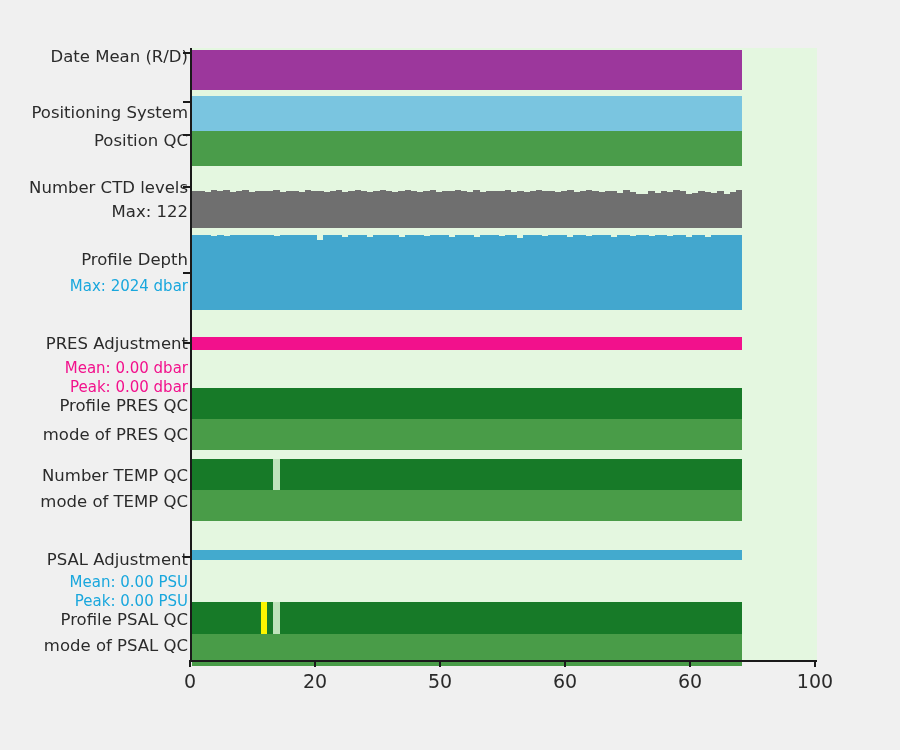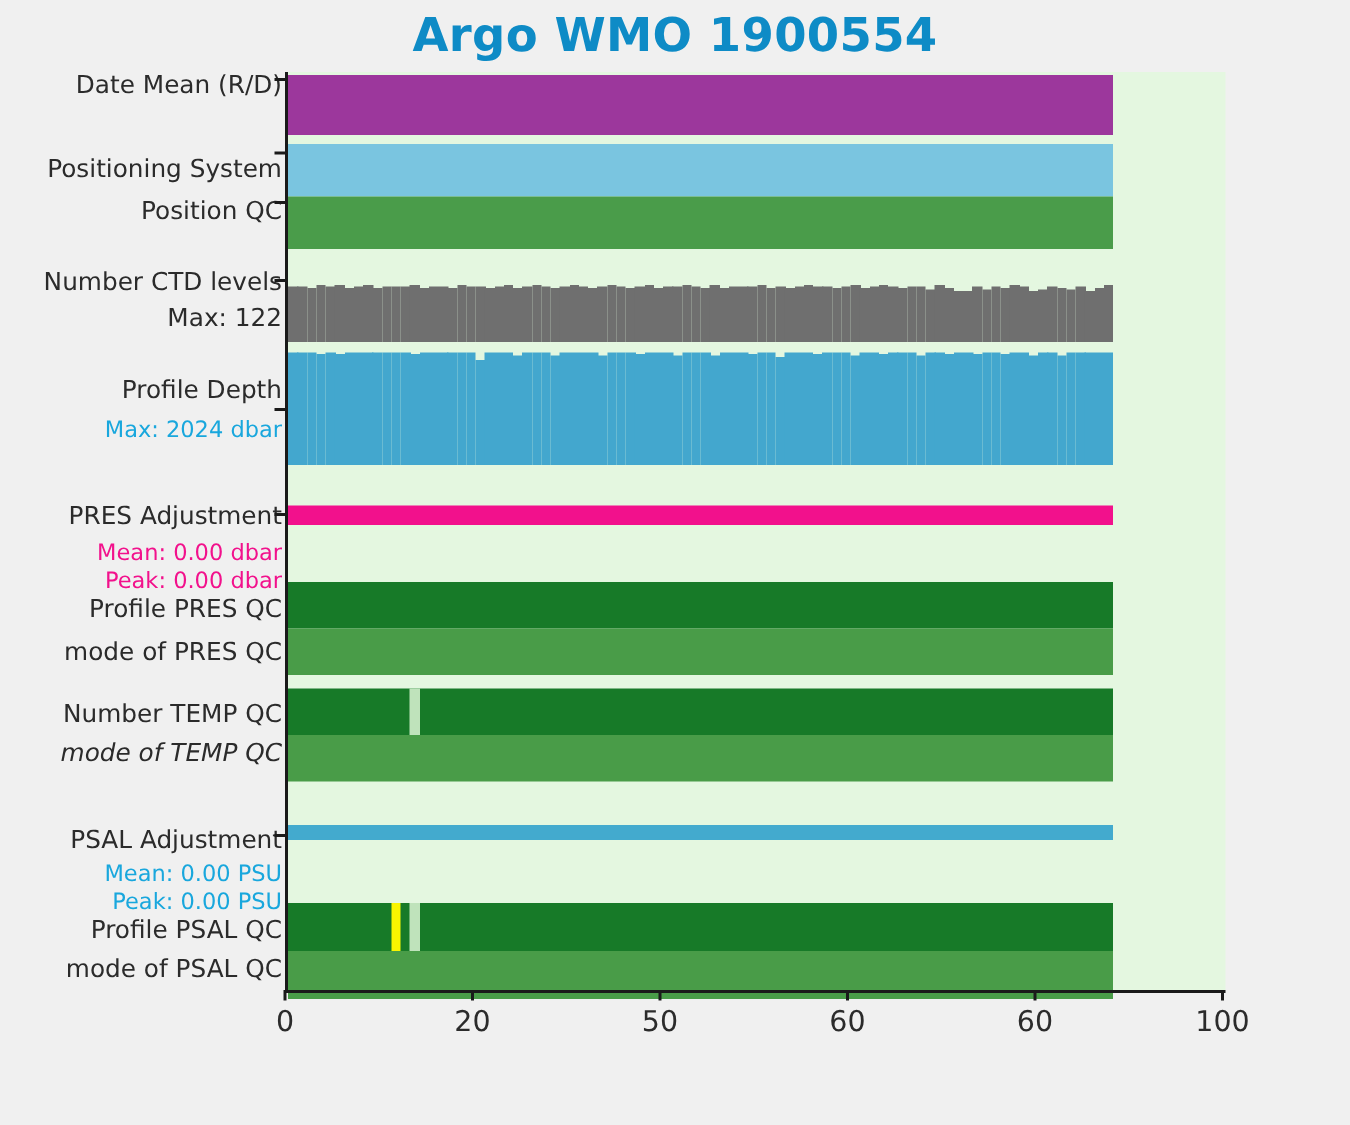--- a/index.html
+++ b/index.html
@@ -127,21 +127,20 @@
     font-size: 15px;
     color: #2b2b2b;
     white-space: nowrap;
   }
 </style>
 </head>
 <body>
 
 <div id="figure">
 
-  <div id="title">Argo WMO 1900554</div>
 
   <div id="plot">
       <div class="row" style="position: absolute; left: 0px; top: 2px; height: 40px; width: 625px;">
         <div class="solid" style="left: 0px; width: 550px; background: rgb(156, 55, 156);"></div>
       </div>
       <div class="row" style="position: absolute; left: 0px; top: 48px; height: 35px; width: 625px;">
         <div class="solid" style="left: 0px; width: 550px; background: rgb(122, 197, 224);"></div>
       </div>
       <div class="row" style="position: absolute; left: 0px; top: 83px; height: 35px; width: 625px;">
         <div class="solid" style="left: 0px; width: 550px; background: rgb(74, 156, 74);"></div>
@@ -363,21 +362,21 @@
       <div class="ylabel " style="top: 178px;">Number CTD levels</div>
       <div class="ylabel " style="top: 202px;">Max: 122</div>
       <div class="ylabel " style="top: 250px;">Profile Depth</div>
       <div class="ylabel sub-cyan" style="top: 277px;">Max: 2024 dbar</div>
       <div class="ylabel " style="top: 334px;">PRES Adjustment</div>
       <div class="ylabel sub-pink" style="top: 359px;">Mean: 0.00 dbar</div>
       <div class="ylabel sub-pink" style="top: 378px;">Peak: 0.00 dbar</div>
       <div class="ylabel " style="top: 396px;">Profile PRES QC</div>
       <div class="ylabel " style="top: 425px;">mode of PRES QC</div>
       <div class="ylabel " style="top: 466px;">Number TEMP QC</div>
-      <div class="ylabel " style="top: 492px; font-style: italic;">mode of TEMP QC</div>
+      <div class="ylabel " style="top: 492px;">mode of TEMP QC</div>
       <div class="ylabel " style="top: 550px;">PSAL Adjustment</div>
       <div class="ylabel sub-cyan" style="top: 573px;">Mean: 0.00 PSU</div>
       <div class="ylabel sub-cyan" style="top: 592px;">Peak: 0.00 PSU</div>
       <div class="ylabel " style="top: 610px;">Profile PSAL QC</div>
       <div class="ylabel " style="top: 636px;">mode of PSAL QC</div>
     </div>
   <div id="ticks-layer">
       <div class="ytick" style="top: 52px;"></div>
       <div class="ytick" style="top: 101px;"></div>
       <div class="ytick" style="top: 134px;"></div>

